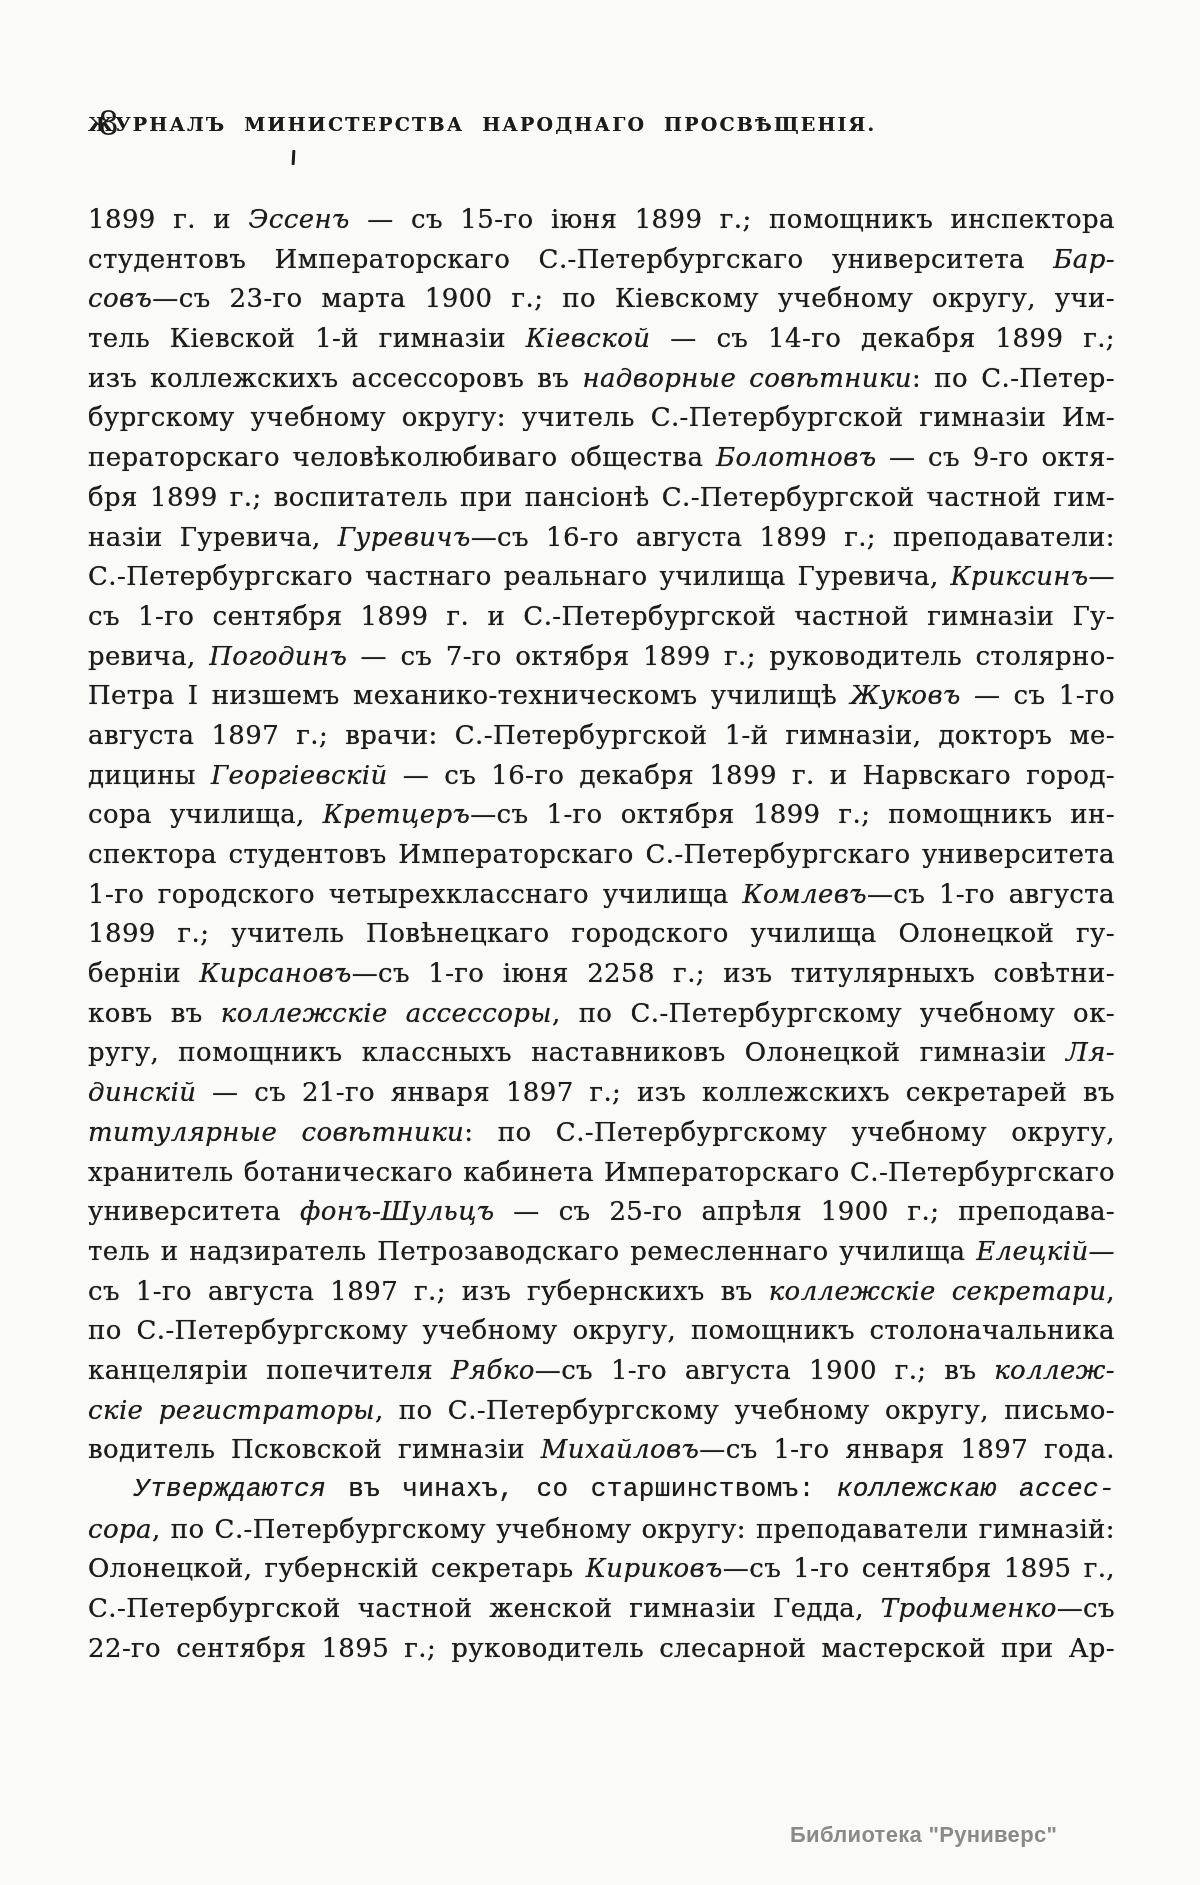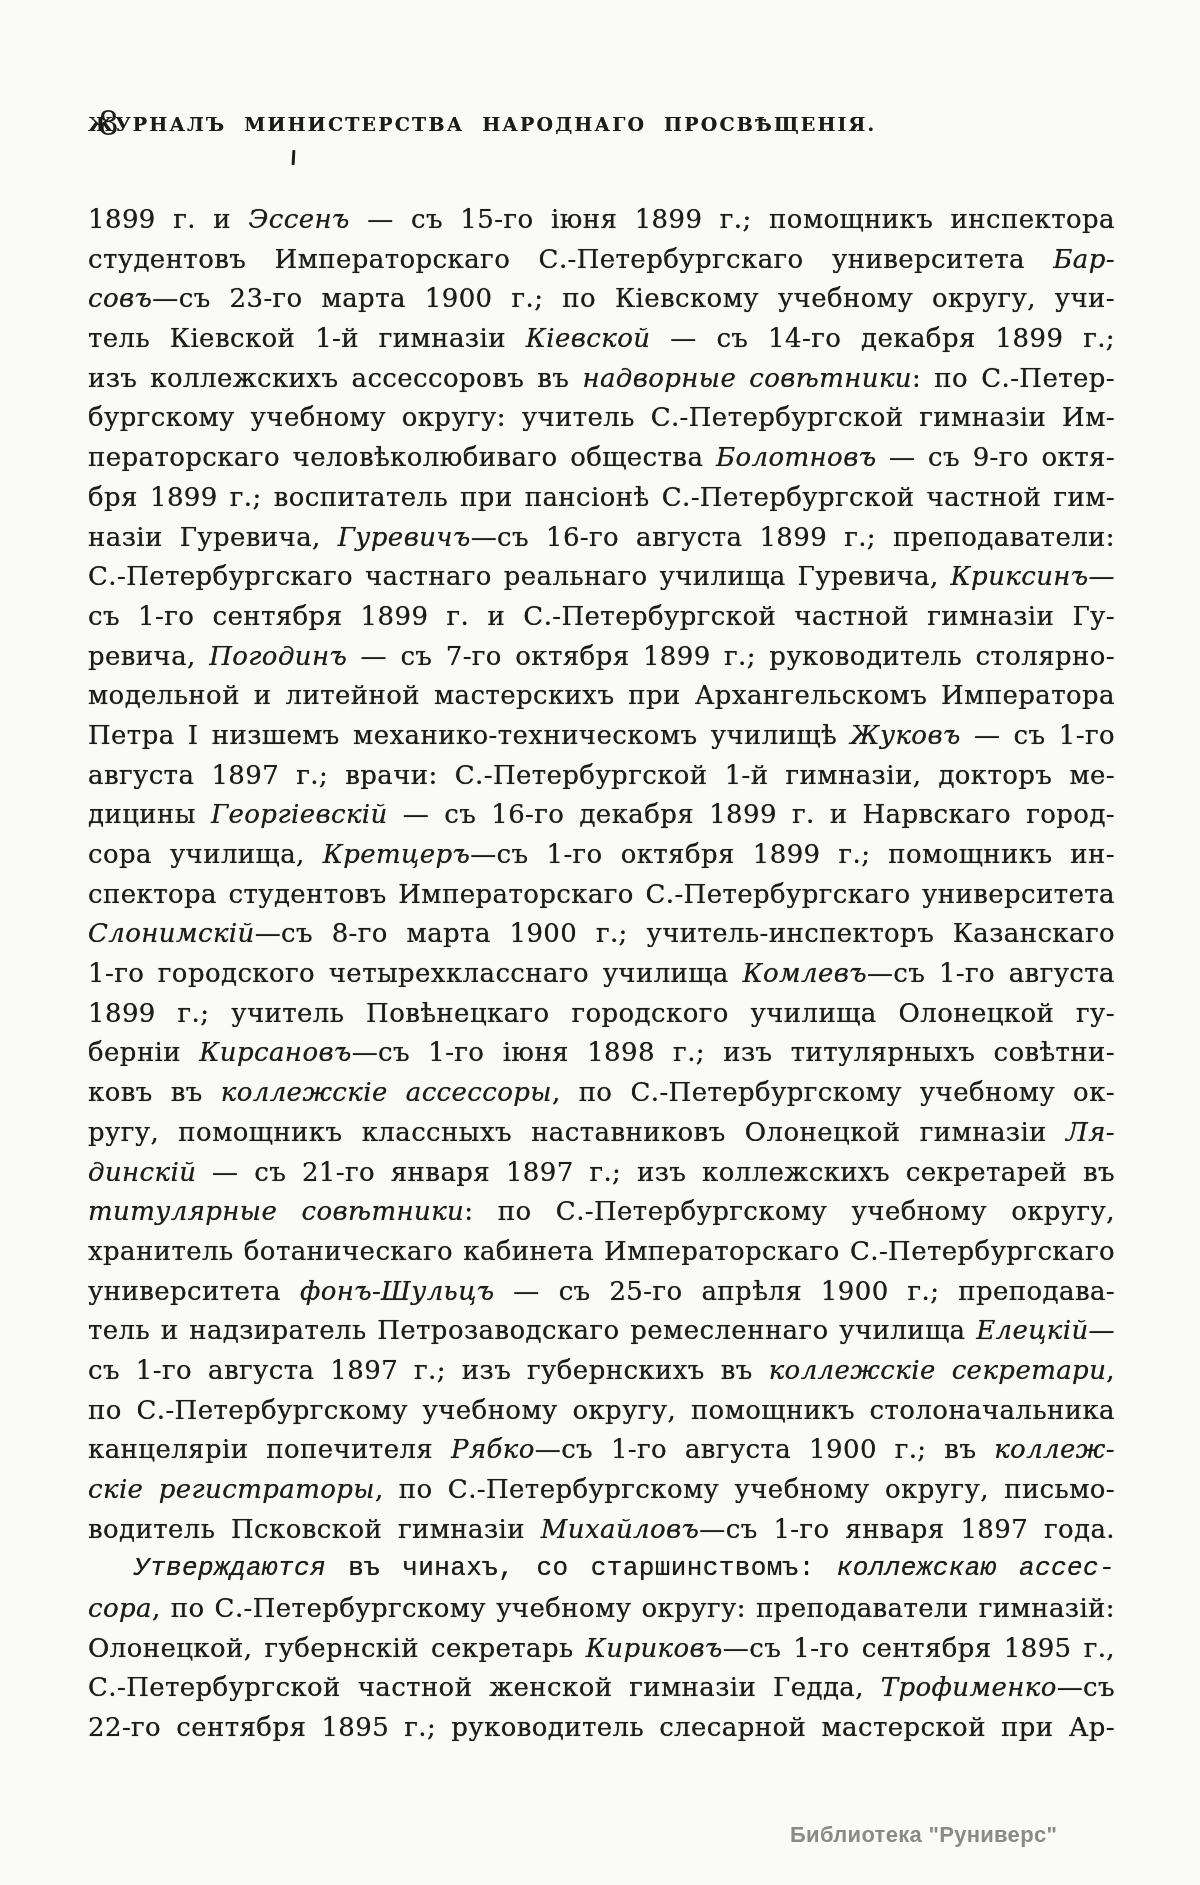--- a/index.html
+++ b/index.html
@@ -86,30 +86,28 @@
     <div class="line"><span class="it">совъ</span><span class="rg">—съ 23-го марта 1900 г.; по Кіевскому учебному округу, учи-</span></div>
     <div class="line"><span class="rg">тель Кіевской 1-й гимназіи </span><span class="it">Кіевской</span><span class="rg"> — съ 14-го декабря 1899 г.;</span></div>
     <div class="line"><span class="rg">изъ коллежскихъ ассессоровъ въ </span><span class="it">надворные совѣтники</span><span class="rg">: по С.-Петер-</span></div>
     <div class="line"><span class="rg">бургскому учебному округу: учитель С.-Петербургской гимназіи Им-</span></div>
     <div class="line"><span class="rg">ператорскаго человѣколюбиваго общества </span><span class="it">Болотновъ</span><span class="rg"> — съ 9-го октя-</span></div>
     <div class="line"><span class="rg">бря 1899 г.; воспитатель при пансіонѣ С.-Петербургской частной гим-</span></div>
     <div class="line"><span class="rg">назіи Гуревича, </span><span class="it">Гуревичъ</span><span class="rg">—съ 16-го августа 1899 г.; преподаватели:</span></div>
     <div class="line"><span class="rg">С.-Петербургскаго частнаго реальнаго училища Гуревича, </span><span class="it">Криксинъ—</span></div>
     <div class="line"><span class="rg">съ 1-го сентября 1899 г. и С.-Петербургской частной гимназіи Гу-</span></div>
     <div class="line"><span class="rg">ревича, </span><span class="it">Погодинъ</span><span class="rg"> — съ 7-го октября 1899 г.; руководитель столярно-</span></div>
-    <div class="line"><span class="rg">модельной и литейной мастерскихъ при Архангельскомъ Императора</span></div>
     <div class="line"><span class="rg">Петра I низшемъ механико-техническомъ училищѣ </span><span class="it">Жуковъ</span><span class="rg"> — съ 1-го</span></div>
     <div class="line"><span class="rg">августа 1897 г.; врачи: С.-Петербургской 1-й гимназіи, докторъ ме-</span></div>
     <div class="line"><span class="rg">дицины </span><span class="it">Георгіевскій</span><span class="rg"> — съ 16-го декабря 1899 г. и Нарвскаго город-</span></div>
     <div class="line"><span class="rg">сора училища, </span><span class="it">Кретцеръ</span><span class="rg">—съ 1-го октября 1899 г.; помощникъ ин-</span></div>
     <div class="line"><span class="rg">спектора студентовъ Императорскаго С.-Петербургскаго университета</span></div>
-    <div class="line"><span class="it">Слонимскій</span><span class="rg">—съ 8-го марта 1900 г.; учитель-инспекторъ Казанскаго</span></div>
     <div class="line"><span class="rg">1-го городского четырехкласснаго училища </span><span class="it">Комлевъ</span><span class="rg">—съ 1-го августа</span></div>
     <div class="line"><span class="rg">1899 г.; учитель Повѣнецкаго городского училища Олонецкой гу-</span></div>
-    <div class="line"><span class="rg">берніи </span><span class="it">Кирсановъ</span><span class="rg">—съ 1-го іюня 1898 г.; изъ титулярныхъ совѣтни-</span></div>
+    <div class="line"><span class="rg">берніи </span><span class="it">Кирсановъ</span><span class="rg">—съ 1-го іюня 2258 г.; изъ титулярныхъ совѣтни-</span></div>
     <div class="line"><span class="rg">ковъ въ </span><span class="it">коллежскіе ассессоры</span><span class="rg">, по С.-Петербургскому учебному ок-</span></div>
     <div class="line"><span class="rg">ругу, помощникъ классныхъ наставниковъ Олонецкой гимназіи </span><span class="it">Ля-</span></div>
     <div class="line"><span class="it">динскій</span><span class="rg"> — съ 21-го января 1897 г.; изъ коллежскихъ секретарей въ</span></div>
     <div class="line"><span class="it">титулярные совѣтники</span><span class="rg">: по С.-Петербургскому учебному округу,</span></div>
     <div class="line"><span class="rg">хранитель ботаническаго кабинета Императорскаго С.-Петербургскаго</span></div>
     <div class="line"><span class="rg">университета </span><span class="it">фонъ-Шульцъ</span><span class="rg"> — съ 25-го  апрѣля 1900 г.; преподава-</span></div>
     <div class="line"><span class="rg">тель и надзиратель Петрозаводскаго ремесленнаго училища </span><span class="it">Елецкій—</span></div>
     <div class="line"><span class="rg">съ 1-го августа 1897 г.; изъ губернскихъ въ </span><span class="it">коллежскіе секретари</span><span class="rg">,</span></div>
     <div class="line"><span class="rg">по С.-Петербургскому учебному округу, помощникъ столоначальника</span></div>
     <div class="line"><span class="rg">канцеляріи попечителя </span><span class="it">Рябко</span><span class="rg">—съ 1-го августа 1900 г.; въ </span><span class="it">коллеж-</span></div>

